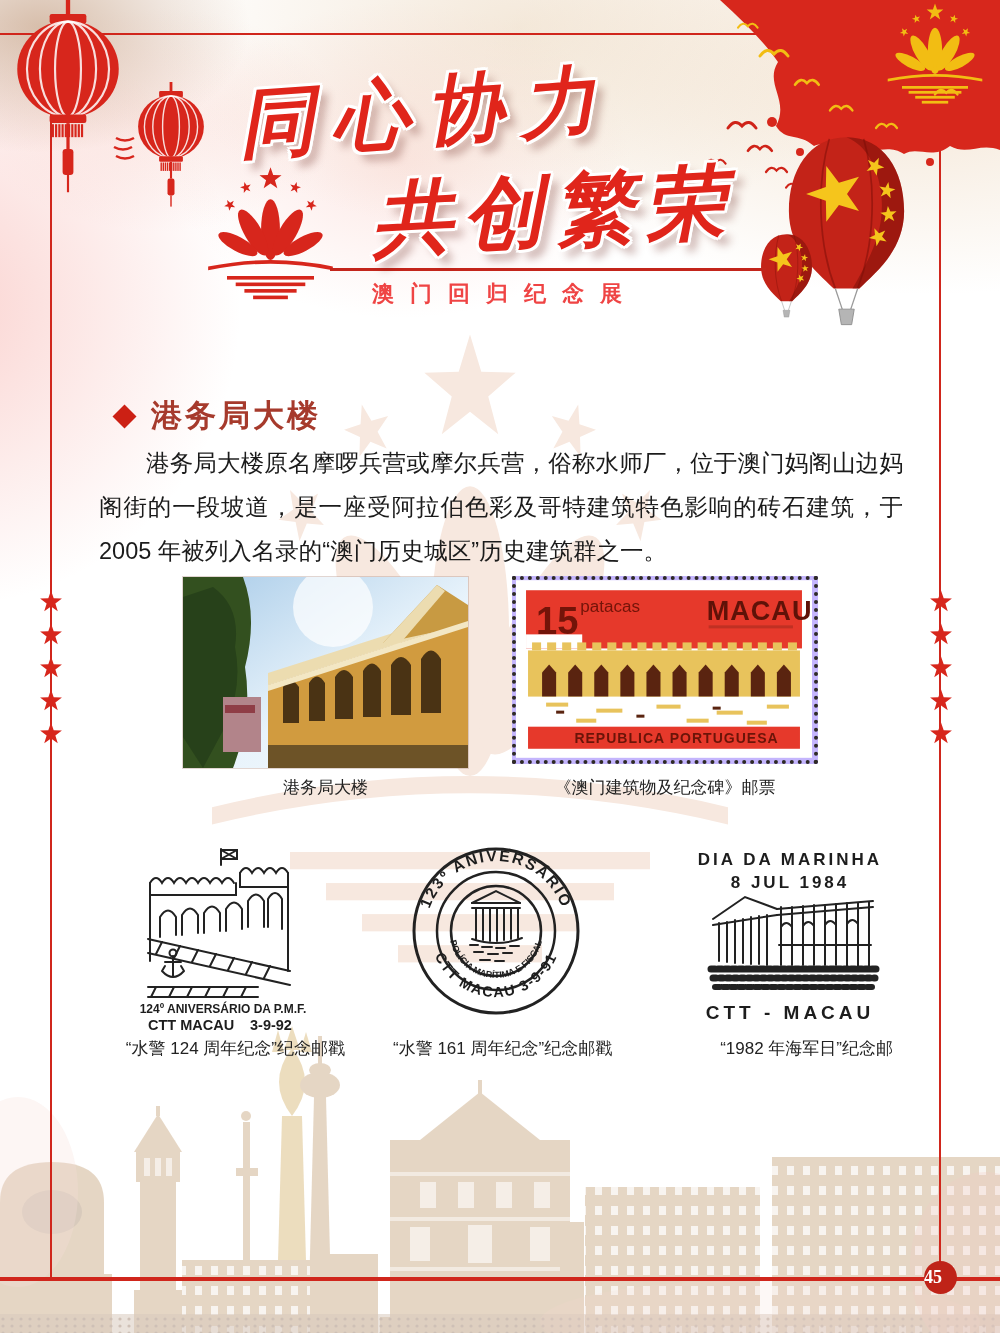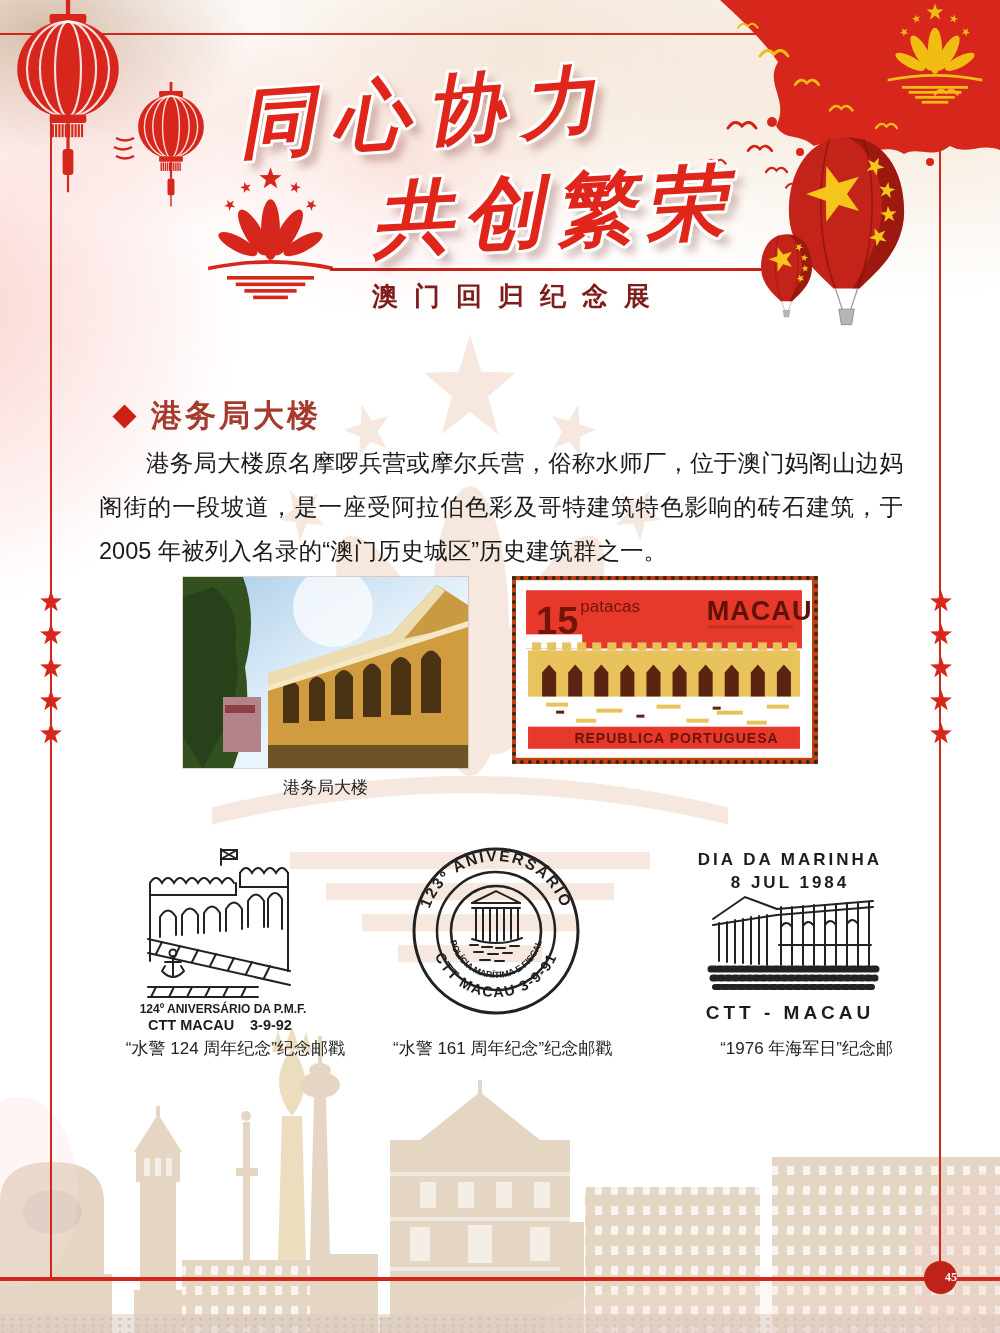--- a/index.html
+++ b/index.html
@@ -18,46 +18,46 @@
   
   .frame{background:#d0261c;}
   
   .calli{position:absolute;font-family:"DejaVu Serif",serif;font-weight:bold;font-style:italic;
     color:#e0251b;white-space:nowrap;z-index:30;
     text-shadow:3px 0 0 #fff,-3px 0 0 #fff,0 3px 0 #fff,0 -3px 0 #fff,
       2.5px 2.5px 0 #fff,-2.5px -2.5px 0 #fff,2.5px -2.5px 0 #fff,-2.5px 2.5px 0 #fff,
       7px 9px 9px rgba(100,30,20,.35);}
   .title1{left:238px;top:62px;font-size:76px;letter-spacing:18px;transform:rotate(-4deg);}
   .title2{left:372px;top:158px;font-size:80px;letter-spacing:11px;transform:rotate(-3deg);}
-  .subtitle{position:absolute;left:372px;top:279px;font-size:26px;letter-spacing:16px;
-    font-weight:700;color:#7f1d1d;z-index:30;white-space:nowrap;}
+  .subtitle{position:absolute;left:372px;top:279px;font-size:22px;letter-spacing:16px;
+    font-weight:700;color:#ef4444;z-index:30;white-space:nowrap;}
   .title-rule{position:absolute;left:330px;top:268px;width:436px;height:3px;background:#c3251b;z-index:29;}
   
   .sec-head{position:absolute;left:116px;top:395px;z-index:20;display:flex;align-items:center;}
   .diamond{width:17px;height:17px;background:#cc2014;transform:rotate(45deg);margin-right:18px;}
   .sec-title{font-family:"DejaVu Serif",serif;font-weight:bold;font-size:31px;color:#a63a2c;letter-spacing:3px;}
   .body-text{position:absolute;left:99px;top:441px;width:804px;font-size:23.5px;line-height:44px;
     color:#1b1b1b;text-align:justify;text-indent:2em;z-index:20;margin:0;}
   
   .photo{position:absolute;left:183px;top:577px;width:285px;height:191px;z-index:20;
     box-shadow:0 0 0 1px rgba(180,150,140,.4);}
-  .stamp{position:absolute;left:512px;top:576px;width:306px;height:188px;background:#c2410c;
+  .stamp{position:absolute;left:512px;top:576px;width:306px;height:188px;background:#c4b5fd;
     border:4px dotted #2e2a26;box-sizing:border-box;z-index:20;}
   .fig-caption{position:absolute;top:776px;font-size:17px;color:#222;text-align:center;z-index:20;}
   .cap-photo{left:183px;width:285px;}
   .cap-stamp{left:512px;width:306px;}
   
   .pm{position:absolute;z-index:20;}
   .pm-caption{position:absolute;top:1037px;font-size:17px;color:#222;text-align:right;z-index:20;white-space:nowrap;}
   .pm-ink{stroke:#222;fill:none;stroke-width:2;stroke-linecap:round;}
   .pm-txt{font-family:"Liberation Sans",sans-serif;font-weight:bold;fill:#1d1d1d;}
   
   .page-num{position:absolute;left:924px;top:1261px;width:33px;height:33px;border-radius:50%;
-    background:#bf2318;color:#fff;font-family:"Liberation Serif",serif;font-weight:bold;font-size:12px;
-    display:flex;align-items:center;justify-content:flex-end;z-index:40;}
+    background:#bf2318;color:#fff;font-family:"Liberation Serif",serif;font-weight:bold;font-size:18px;
+    display:flex;align-items:center;justify-content:flex-start;z-index:40;}
   .z10{z-index:10;} .z12{z-index:12;} .z15{z-index:15;} .z25{z-index:25;}
 </style>
 </head>
 <body>
 
 <div class="page">
 
   <svg width="0" height="0" style="position:absolute">
     <defs>
       <polygon id="star5" points="0,-10 2.35,-3.24 9.51,-3.09 3.8,1.24 5.88,8.09 0,4 -5.88,8.09 -3.8,1.24 -9.51,-3.09 -2.35,-3.24"></polygon>
@@ -355,20 +355,21 @@
         <path d="M234,116 V92 l7,-8 7,8 V116 Z"></path>
           <path d="M260,116 V92 l7,-8 7,8 V116 Z"></path>
         <rect x="40" y="130" width="8" height="3"></rect>
           <rect x="120" y="134" width="8" height="3"></rect>
         <rect x="196" y="126" width="8" height="3"></rect>
       </g>
       <rect x="12" y="146" width="271" height="22" fill="#e6392b"></rect>
       <text x="160" y="162" font-size="14" font-weight="bold" fill="#6b1408" letter-spacing="1" text-anchor="middle" font-family="Liberation Sans, sans-serif">REPUBLICA PORTUGUESA</text>
     </svg>
   </div>
+  <div class="fig-caption cap-stamp">《澳门建筑物及纪念碑》邮票</div>
 
   <svg class="pm" style="left:118px;top:843px" width="210" height="190" viewBox="0 0 210 190">
     <g class="pm-ink">
       <path d="M103,22 V6"></path>
         <rect x="103" y="7" width="16" height="9"></rect>
       <path d="M103,7 L119,16 M103,16 L119,7"></path>
       <path d="M32,40 q6,-10 12,0 q6,-10 12,0 q6,-10 12,0 q6,-10 12,0 q6,-10 12,0 q6,-10 12,0 q6,-10 12,0"></path>
       <path d="M32,40 V52 H118 V40"></path>
       <path d="M122,30 q6,-10 12,0 q6,-10 12,0 q6,-10 12,0 q6,-10 12,0"></path>
       <path d="M122,30 V44 H170 V30"></path>
@@ -430,19 +431,19 @@
       <path d="M96,100 H188"></path>
       <path d="M28,124 H194" stroke-width="7" stroke-dasharray="4 3"></path>
       <path d="M30,133 H192" stroke-width="7" stroke-dasharray="3 4"></path>
       <path d="M32,142 H190" stroke-width="6" stroke-dasharray="5 3"></path>
     </g>
     <text x="107" y="174" text-anchor="middle" font-size="19" letter-spacing="4" class="pm-txt">CTT - MACAU</text>
   </svg>
 
   <div class="pm-caption" style="left:110px;width:235px">“水警 124 周年纪念”纪念邮戳</div>
   <div class="pm-caption" style="left:393px;width:210px">“水警 161 周年纪念”纪念邮戳</div>
-  <div class="pm-caption" style="left:688px;width:205px">“1976 年海军日”纪念邮</div>
+  <div class="pm-caption" style="left:688px;width:205px">“1982 年海军日”纪念邮</div>
 
   <div class="page-num">
     <span>45</span>
   </div>
 
 </div>
 
 </body></html>

